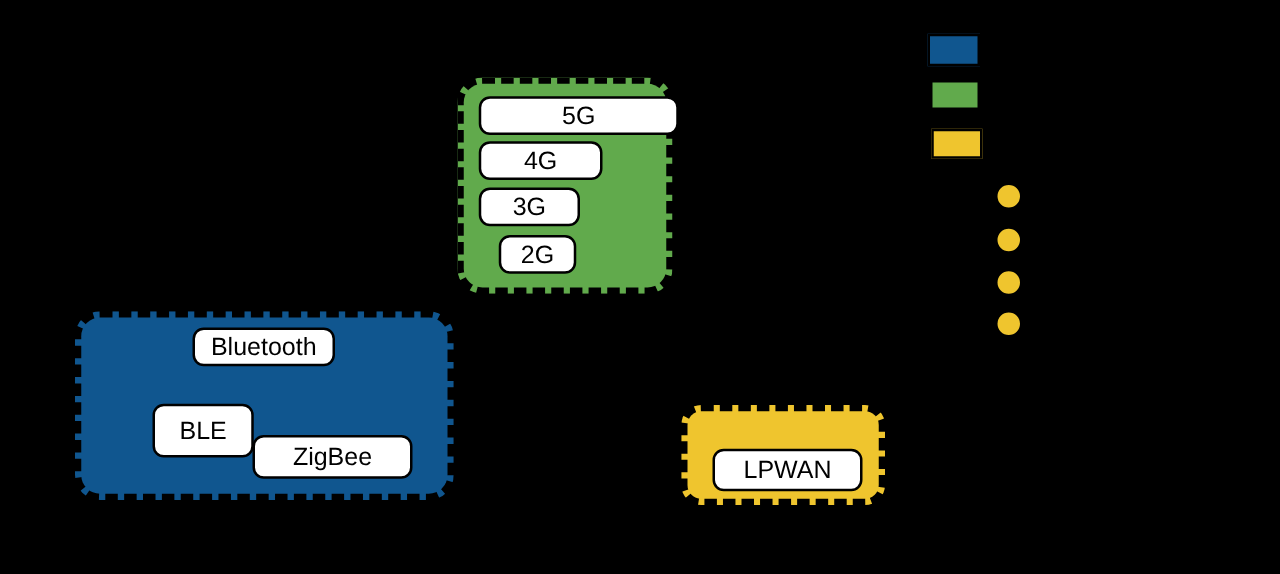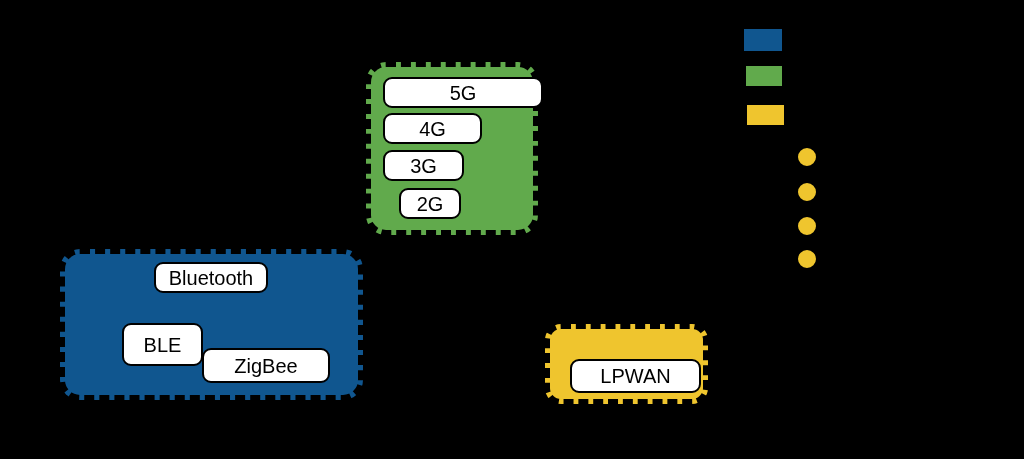--- a/index.html
+++ b/index.html
@@ -64,21 +64,21 @@
     <div class="pill" style="left:28px; top:121px; width:62px; height:31px;">2G</div>
   </div>
 
   <div class="group-box" style="left: 60px; top: 249px; width: 303px; height: 151px; background-color: rgb(16, 86, 143);">
     <div class="pill" style="left:89px; top:8px; width:114px; height:31px;">Bluetooth</div>
     <div class="pill" style="left:57px; top:53px; width:81px; height:43px;margin-top:16px;">BLE</div>
     <div class="pill" style="left:137px; top:94px; width:128px; height:35px;">ZigBee</div>
   </div>
 
   <div class="group-box" style="left: 545px; top: 324px; width: 163px; height: 80px; border-radius: 16px; background-color: rgb(239, 197, 46);">
-    <div class="pill" style="left:20px; top:30px; width:131px; height:34px;">LPWAN</div>
+    <div class="pill" style="left:20px; top:30px; width:120px; height:34px;">LPWAN</div>
   </div>
 
   <div>
     <div class="swatch" style="left: 742px; top: 27px; width: 42px; height: 26px; background-color: rgb(16, 86, 143);"></div>
     <div class="swatch" style="left: 744px; top: 64px; width: 40px; height: 24px; background-color: rgb(97, 170, 76);"></div>
     <div class="swatch" style="left: 745px; top: 103px; width: 41px; height: 24px; background-color: rgb(239, 197, 46);"></div>
 
     <div class="bullet" style="left: 796px; top: 146px; background-color: rgb(239, 197, 46);"></div>
     <div class="bullet" style="left: 796px; top: 181px; background-color: rgb(239, 197, 46);"></div>
     <div class="bullet" style="left: 796px; top: 215px; background-color: rgb(239, 197, 46);"></div>

